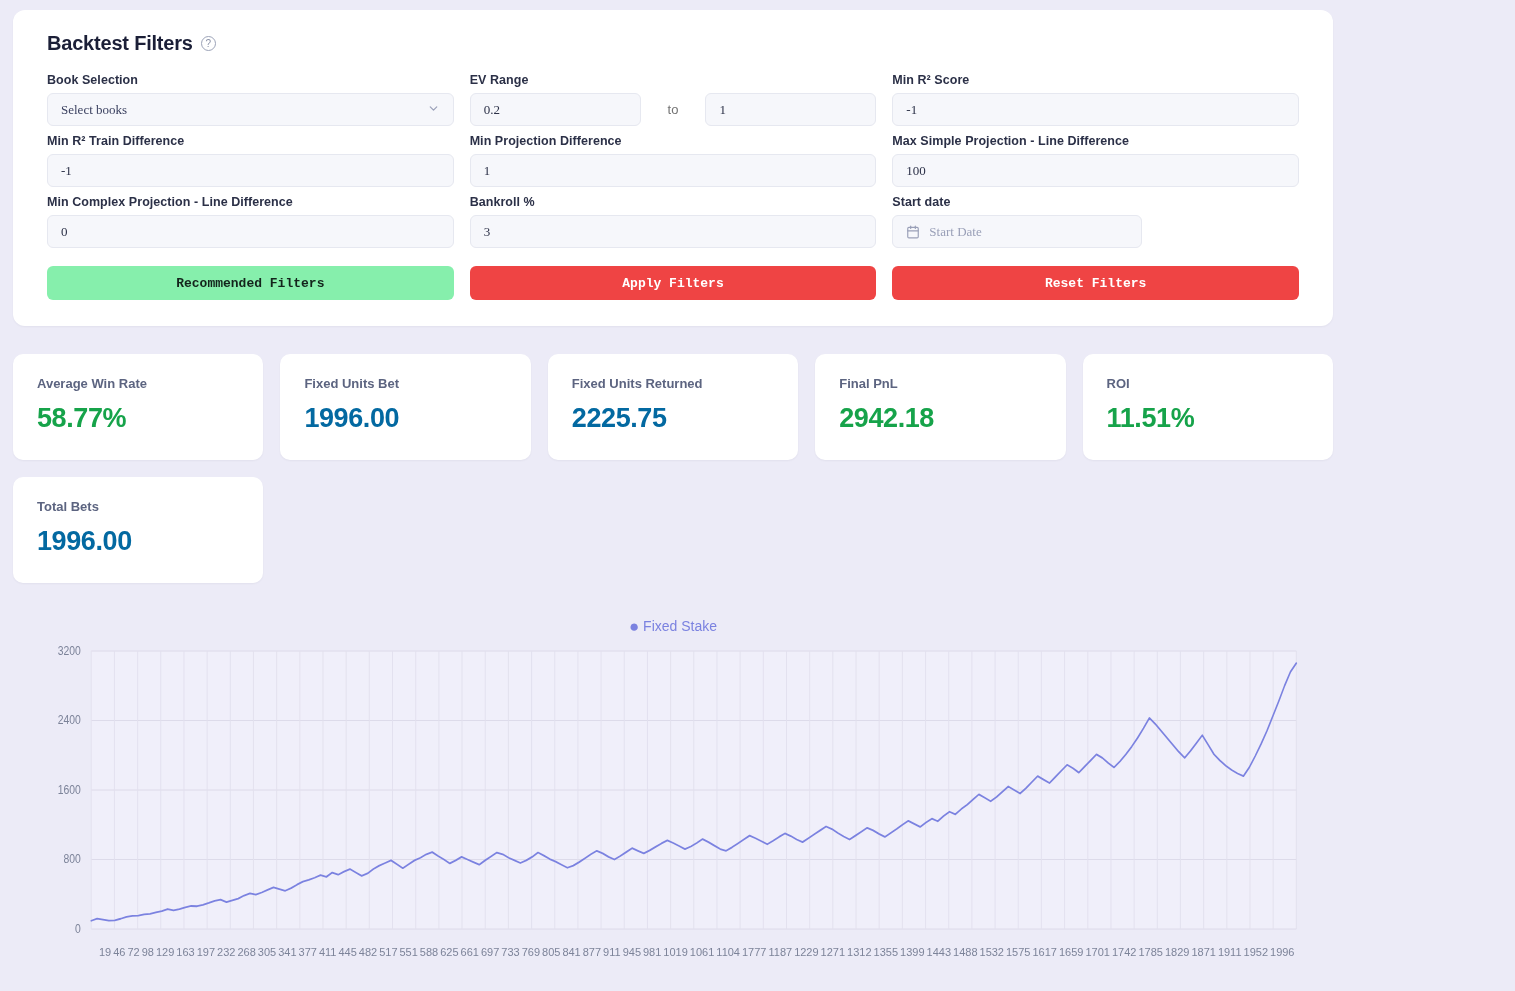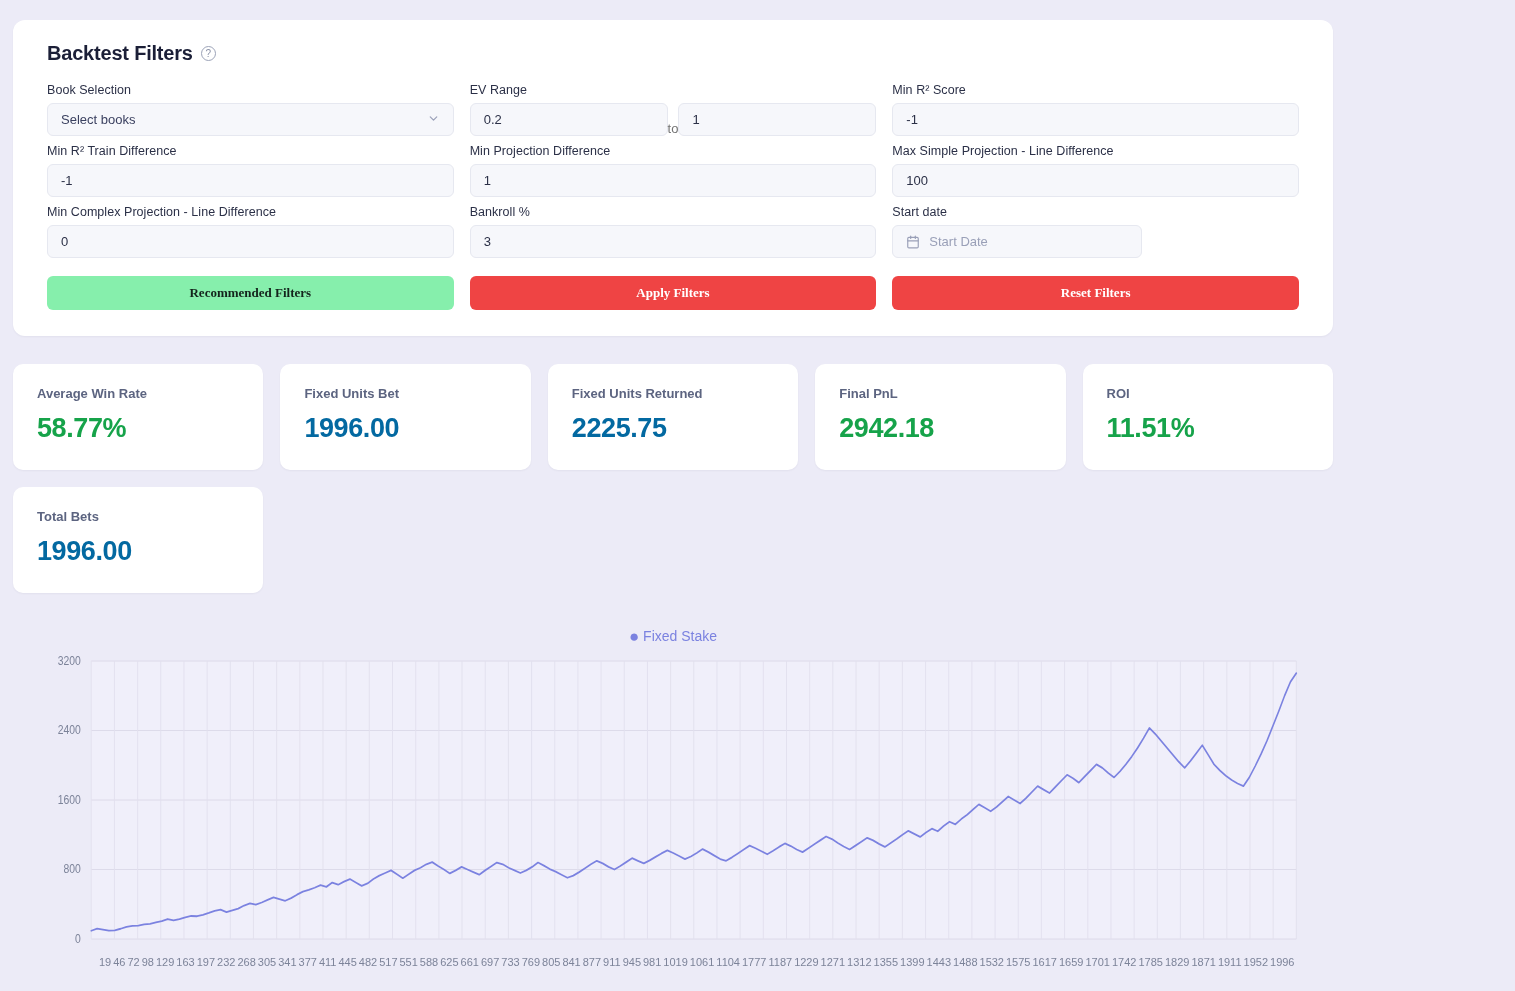--- a/index.html
+++ b/index.html
@@ -2,21 +2,21 @@
 <html><head>
 <meta charset="utf-8">
 <style>
   * { box-sizing: border-box; margin: 0; padding: 0; }
   html, body {
     width: 1515px; height: 991px;
     background: #ecebf7;
     font-family: "Liberation Sans", sans-serif;
     overflow: hidden;
   }
-  .page { width: 1346px; height: 991px; padding: 20px 13px 0 13px; }
+  .page { width: 1346px; height: 991px; padding: 10px 13px 0 13px; }
 
   
   .filters-card {
     background: #ffffff;
     border-radius: 12px;
     padding: 22px 34px 26px 34px;
     box-shadow: 0 1px 2px rgba(30,30,60,.05);
   }
   .card-title-row { display: flex; align-items: center; gap: 8px; margin-bottom: 18px; }
   .card-title { font-size: 20px; font-weight: bold; color: #1b1f37; letter-spacing: -0.2px; }
@@ -24,45 +24,45 @@
     width: 15px; height: 15px; border-radius: 50%;
     border: 1.2px solid #9ca3b8; color: #8b92a8;
     font-size: 10px; line-height: 13px; text-align: center;
     font-family: "Liberation Sans", sans-serif; cursor: pointer;
   }
 
   .grid { display: grid; grid-template-columns: 1fr 1fr 1fr; column-gap: 16px; row-gap: 0; }
   .field { margin-bottom: 8px; }
   .field-label {
     display: block; font-size: 12.5px; color: #2b3047;
-    font-weight: 400; margin-bottom: 6px; letter-spacing: 0.05px;
+    font-weight: 700; margin-bottom: 6px; letter-spacing: 0.05px;
   }
   .input, .select, .datefield {
     width: 100%; height: 33px;
     background: #f6f7fb; border: 1px solid #e6e8f0;
     border-radius: 6px; padding: 0 13px;
     font-size: 13px; color: #2b3047;
-    font-family: Liberation Sans, sans-serif;
+    font-family: Liberation Serif, serif;
     display: flex; align-items: center;
   }
   .input::placeholder { color: #a0a6bb; }
   input.input { display: block; line-height: 31px; }
   .select { justify-content: space-between; cursor: pointer; color: #3b4160; }
   .chev { color: #9aa0b8; font-size: 11px; }
-  .range-row { display: flex; align-items: flex-end; gap: 0; }
+  .range-row { display: flex; align-items: center; gap: 27px; }
   .range-row .input { flex: 1; }
   .to-lbl { font-size: 13px; color: #737373; }
   .datefield { gap: 9px; color: #9aa0b8; cursor: pointer; }
   .cal-ico { flex: 0 0 auto; color: #9aa0b8; display: flex; }
 
   .btn-row { display: grid; grid-template-columns: 1fr 1fr 1fr; column-gap: 16px; margin-top: 10px; }
   .btn {
     height: 34px; border: none; border-radius: 6px;
     font-size: 13px; font-weight: bold; cursor: pointer;
-    font-family: Liberation Serif, serif;
+    font-family: Liberation Mono, monospace;
     display: flex; align-items: center; justify-content: center;
   }
   .btn-green { background: #86efac; color: #14241c; }
   .btn-purple { background: #ef4444; color: #ffffff; }
 
   
   .stats { display: grid; grid-template-columns: 1fr 1fr 1fr 1fr 1fr; gap: 17px; margin-top: 28px; }
   .stat-card {
     background: #fff; border-radius: 10px;
     padding: 22px 24px 26px 24px; min-height: 100px;

